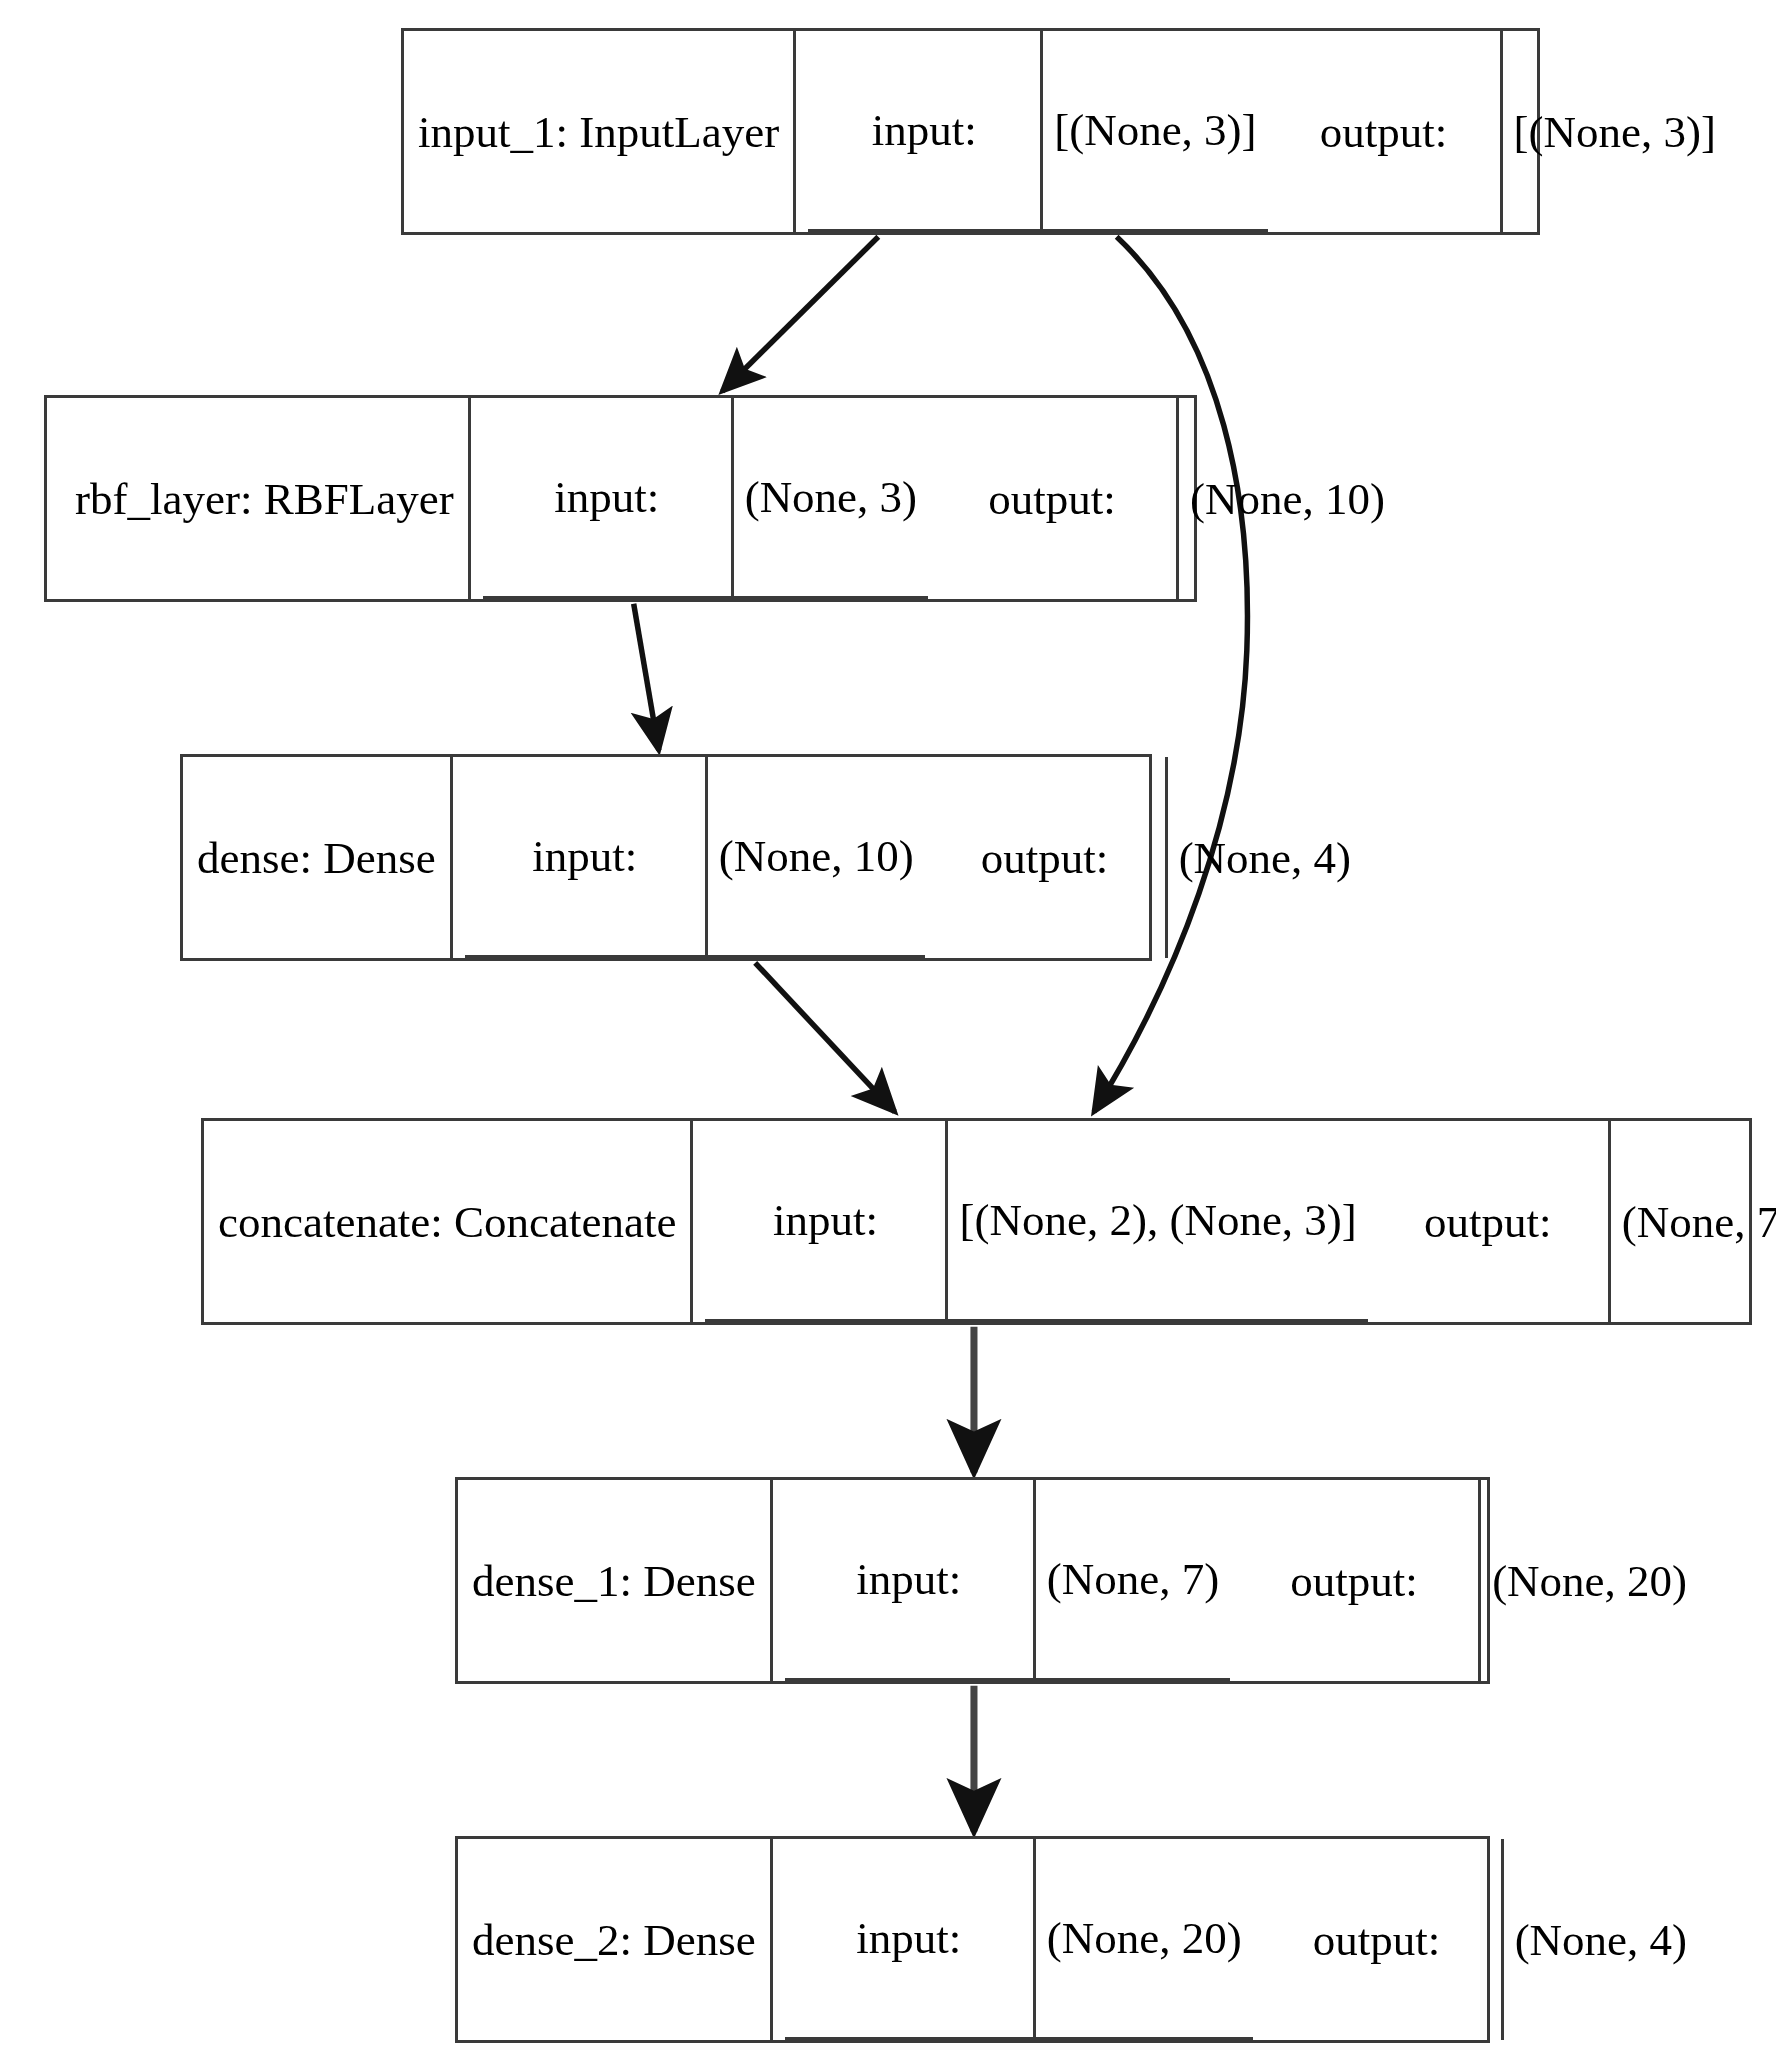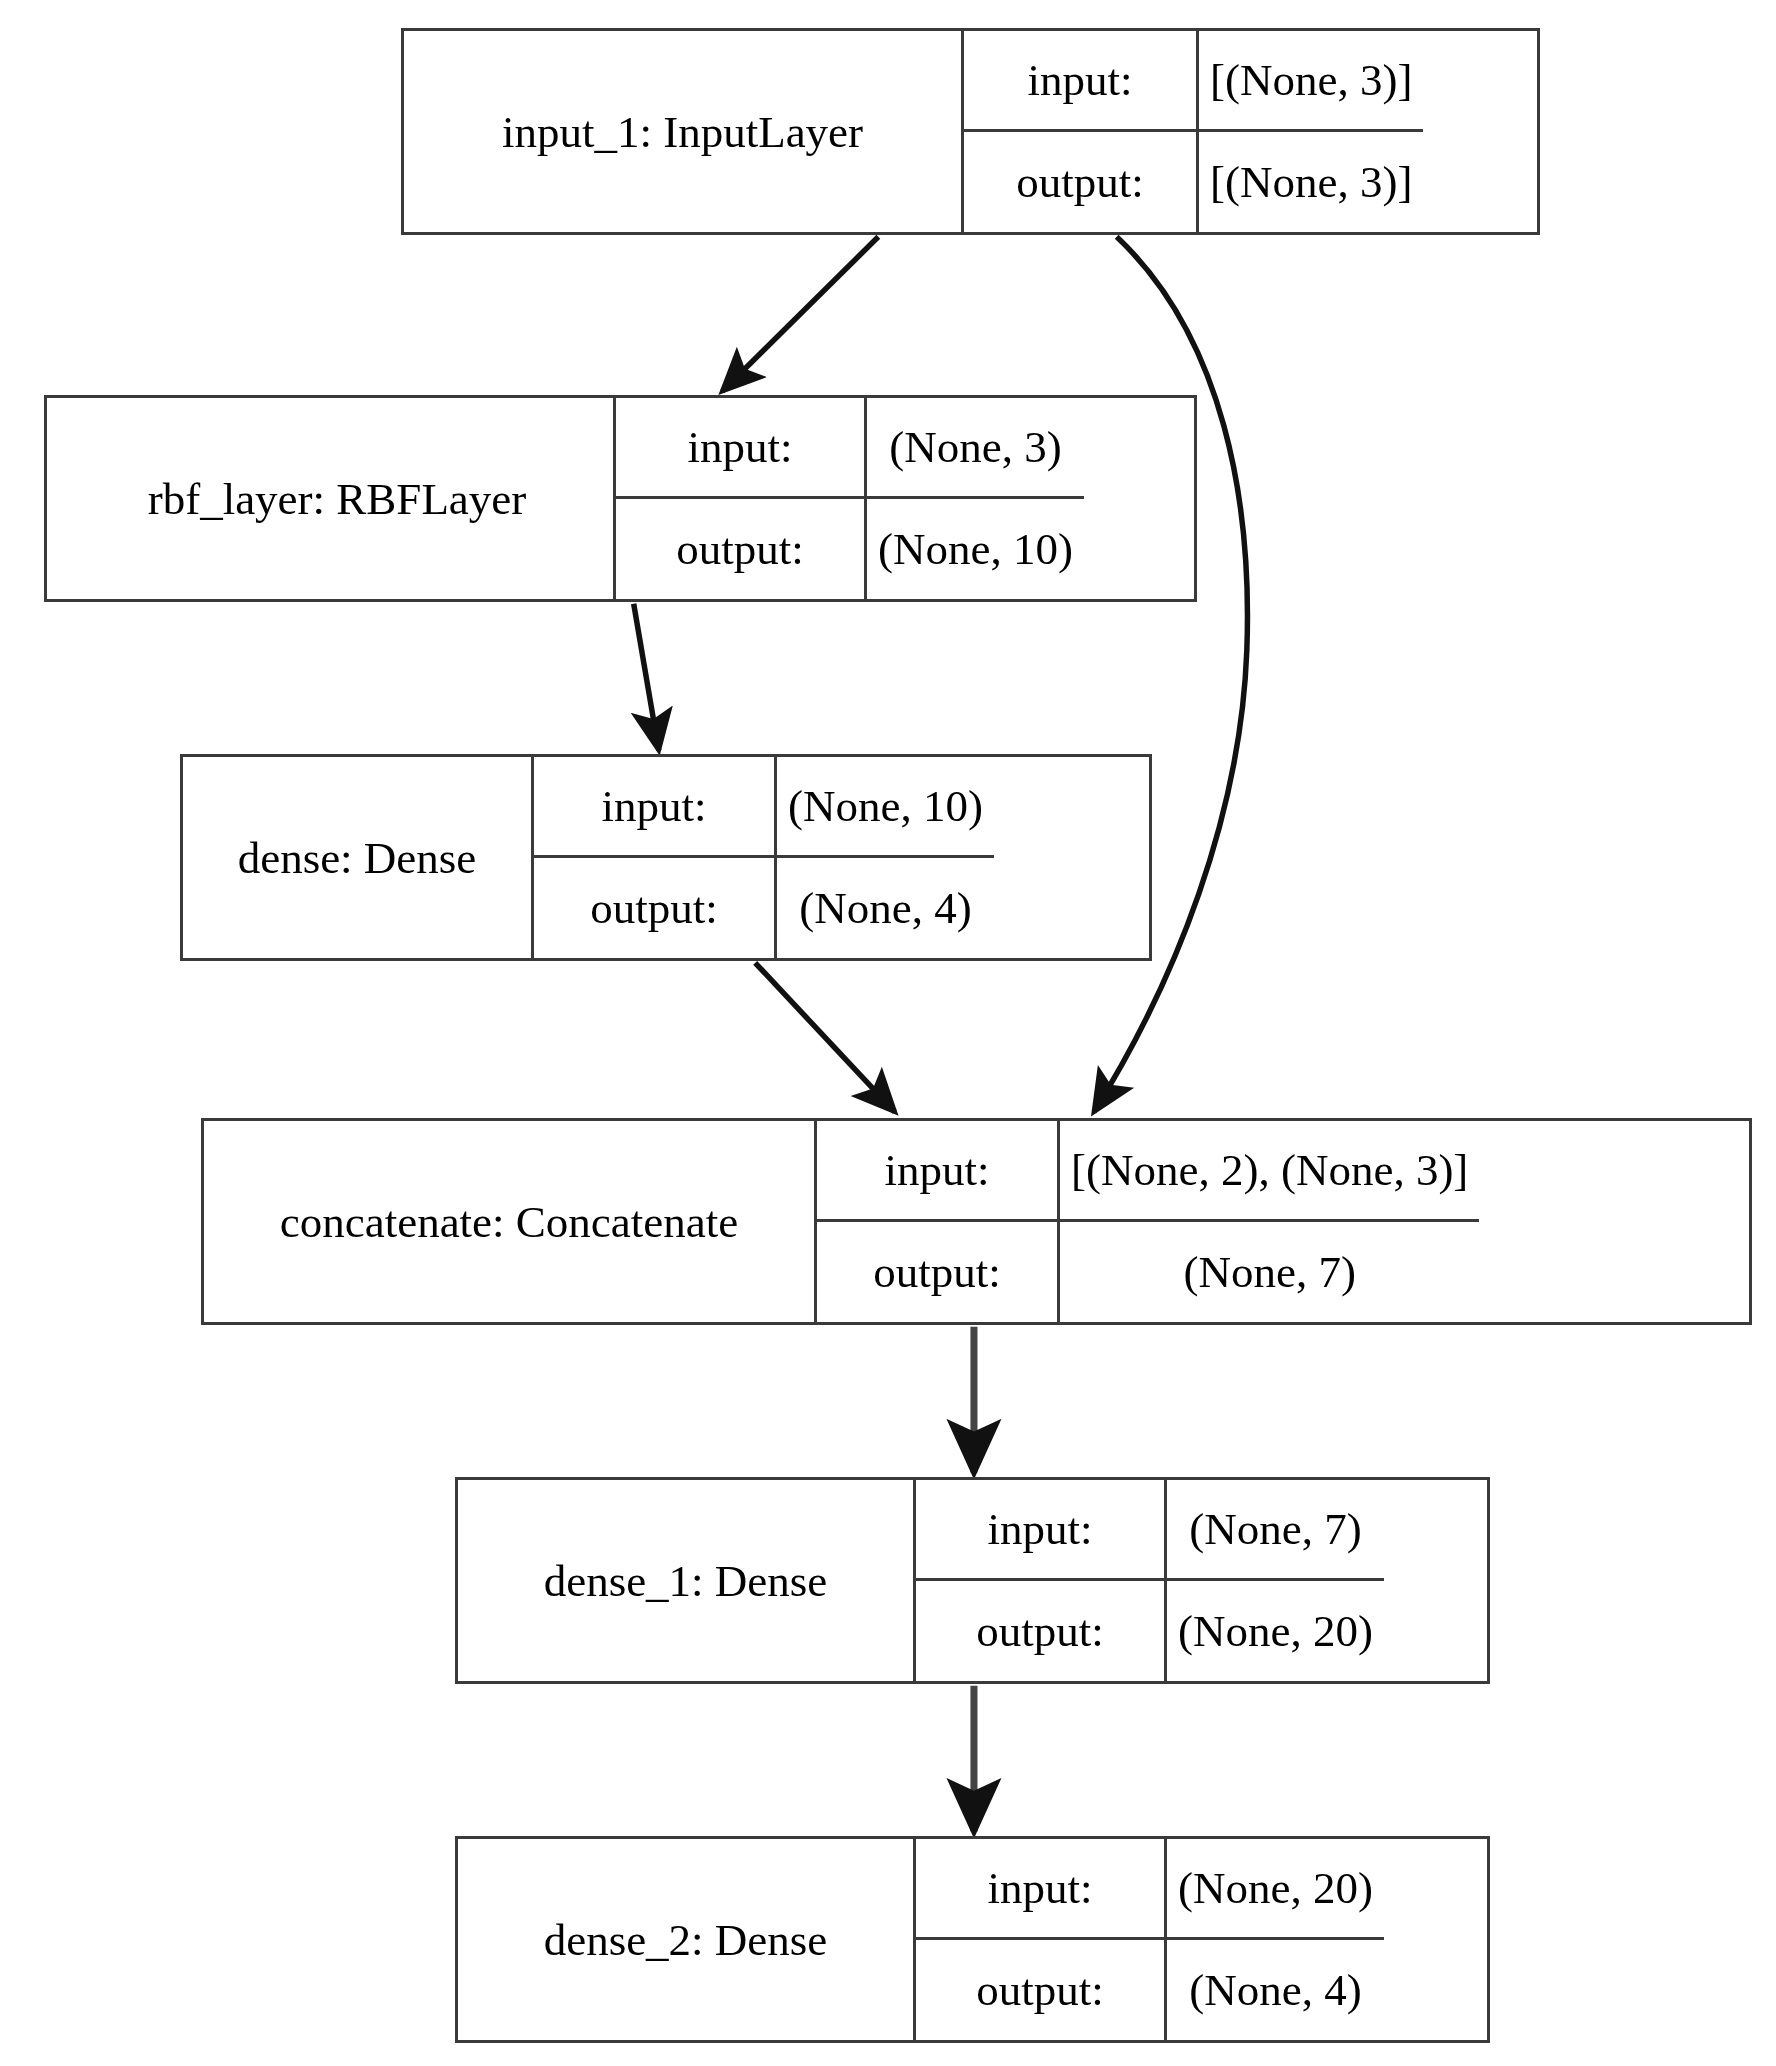--- a/index.html
+++ b/index.html
@@ -37,24 +37,25 @@
     align-items: center;
     justify-content: center;
     box-sizing: border-box;
     text-align: center;
     padding: 0 14px;
     color: #000000;
     white-space: nowrap;
   }
   .node .iopanel {
     display: flex;
-    flex-direction: column;
+    flex-direction: row;
     box-sizing: border-box;
     border-left: 3.1px solid #3a3a3a;
     flex: 0 0 auto;
+    padding-left: 12px;
   }
   .node .iorow {
     display: flex;
     flex-direction: row;
     box-sizing: border-box;
     flex: 1 1 50%;
   }
   .node .iorow.top {
     border-bottom: 3.1px solid #3a3a3a;
   }

